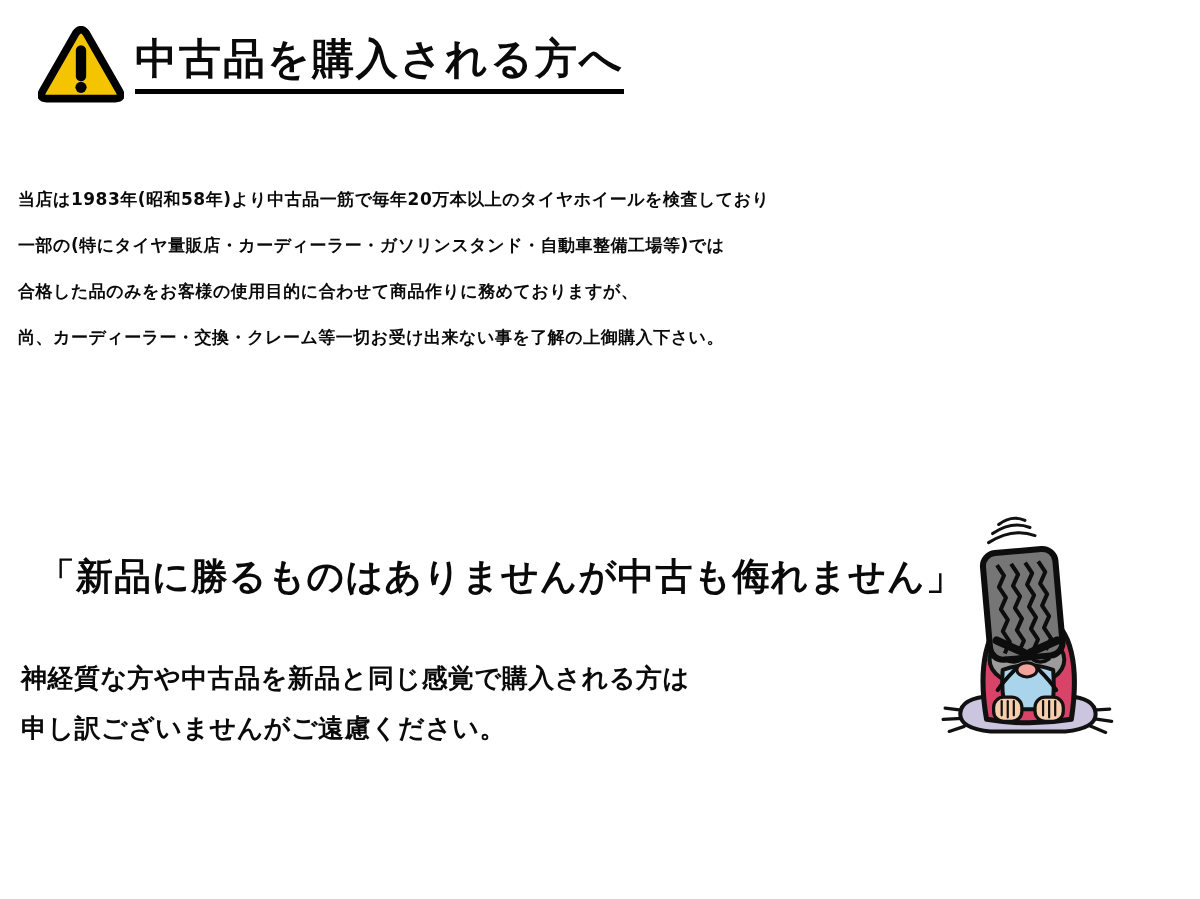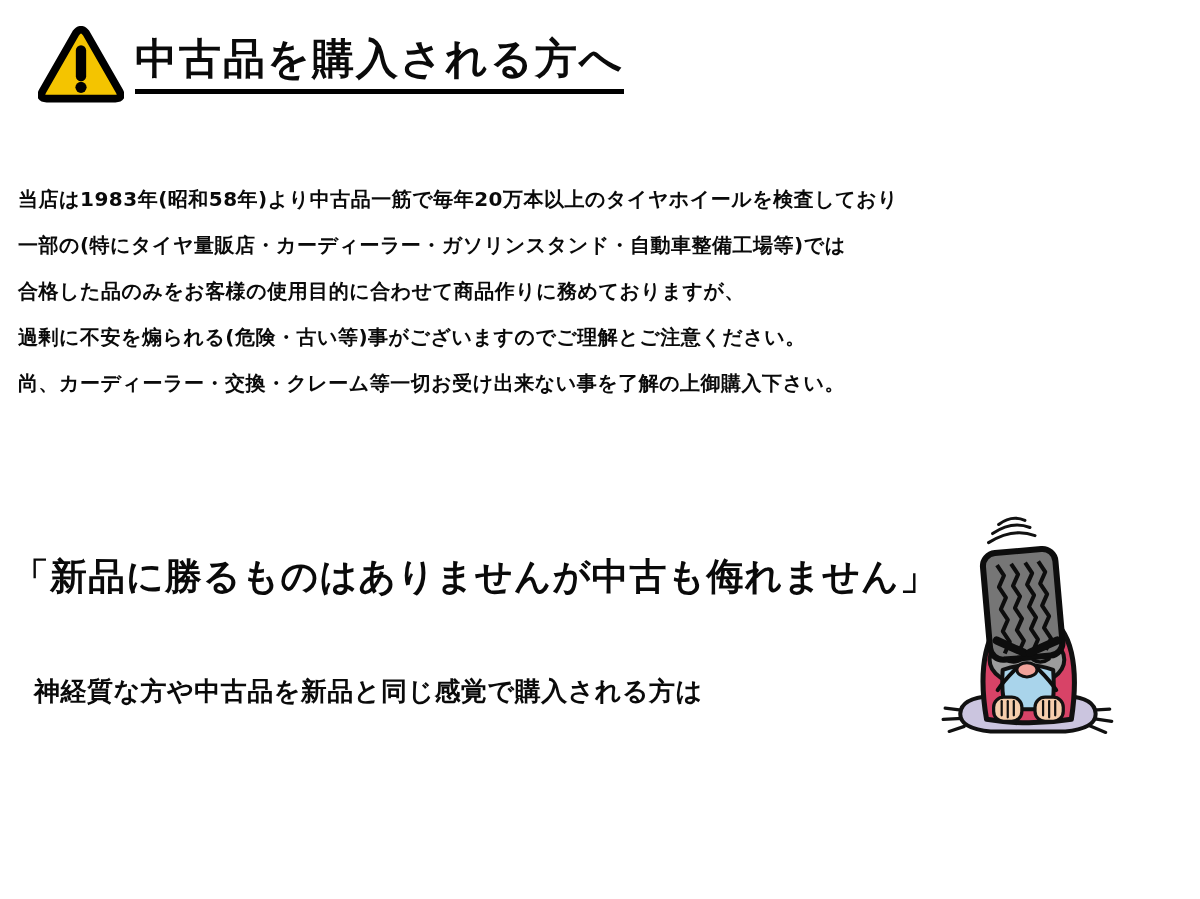--- a/index.html
+++ b/index.html
@@ -20,37 +20,37 @@
   .page-title{
     position:absolute;left:135px;top:34px;margin:0;
     font-size:42px;line-height:50px;font-weight:900;
     letter-spacing:2px;white-space:nowrap;
     border-bottom:5px solid #000;padding-bottom:5px;
   }
 
   
   .body-text{
     position:absolute;left:18px;top:176px;
-    font-size:20px;font-weight:700;line-height:46px;
+    font-size:17px;font-weight:700;line-height:46px;
   }
   .body-text p{margin:0;white-space:nowrap;letter-spacing:0.5px;}
 
   
   .quote-line{
-    position:absolute;left:12px;top:552px;
+    position:absolute;left:38px;top:552px;
     font-size:37px;font-weight:900;line-height:50px;
     letter-spacing:1px;white-space:nowrap;
   }
 
   
   .footer-text{
     position:absolute;left:18px;top:652px;
     font-size:26px;font-weight:700;line-height:47px;
   }
-  .footer-text p{margin:16px;white-space:nowrap;letter-spacing:0.5px;}
+  .footer-text p{margin:3px;white-space:nowrap;letter-spacing:0.5px;}
 
   
   .mascot{
     position:absolute;left:928px;top:510px;width:212px;height:248px;
   }
 </style>
 </head>
 <body>
 
 <div class="page">
@@ -62,28 +62,28 @@
       <circle cx="50" cy="71" r="6.5" fill="#000"></circle>
     </svg>
   </span>
 
   <h1 class="page-title">中古品を購入される方へ</h1>
 
   <section class="body-text">
     <p>当店は1983年(昭和58年)より中古品一筋で毎年20万本以上のタイヤホイールを検査しており</p>
     <p>一部の(特にタイヤ量販店・カーディーラー・ガソリンスタンド・自動車整備工場等)では</p>
     <p>合格した品のみをお客様の使用目的に合わせて商品作りに務めておりますが、</p>
-    <p>過剰に不安を煽られる(危険・古い等)事がございますのでご理解とご注意ください。</p>
     <p>尚、カーディーラー・交換・クレーム等一切お受け出来ない事を了解の上御購入下さい。</p>
   </section>
 
   <div class="quote-line">「新品に勝るものはありませんが中古も侮れません」</div>
 
   <section class="footer-text">
     <p>神経質な方や中古品を新品と同じ感覚で購入される方は</p>
+    <p>申し訳ございませんがご遠慮ください。</p>
   </section>
 
   <div class="mascot">
     <svg width="212" height="248" viewBox="0 0 210 245" aria-hidden="true">
 
       <g stroke="#111" stroke-width="3" fill="none" stroke-linecap="round">
         <path d="M70,14 Q83,4 96,10"></path>
         <path d="M64,23 Q83,10 101,17"></path>
         <path d="M60,32 Q84,17 106,25"></path>
       </g>

